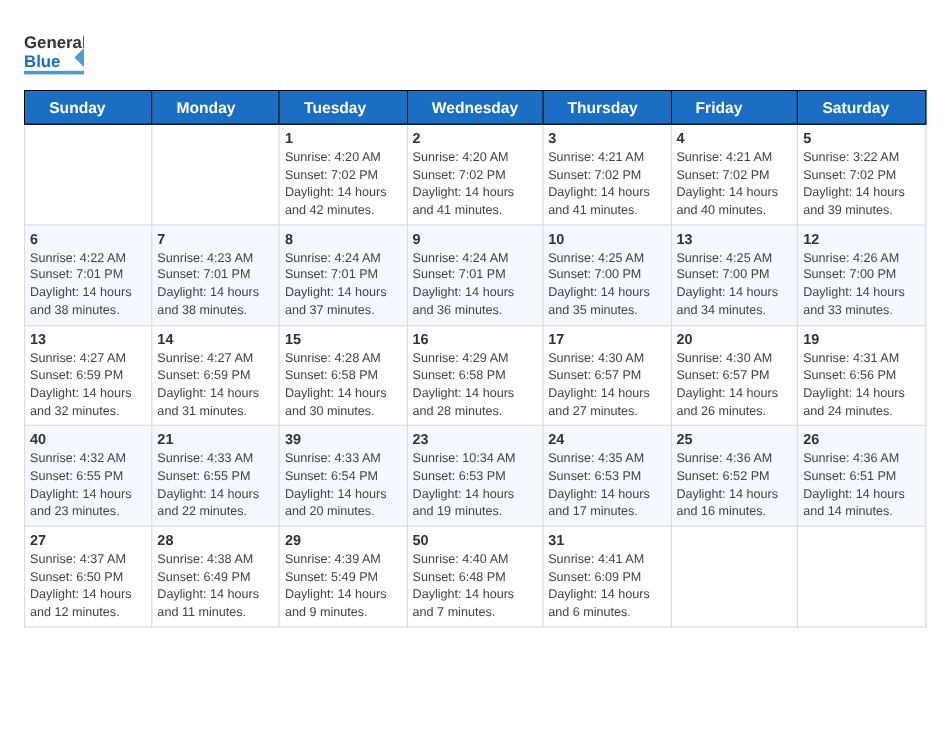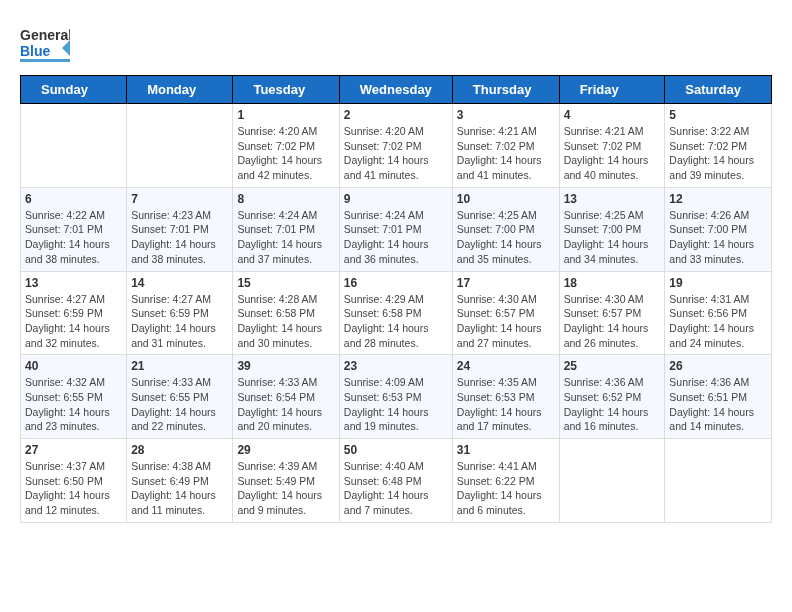--- a/index.html
+++ b/index.html
@@ -203,21 +203,21 @@
 Sunset: 6:58 PM
 Daylight: 14 hours and 28 minutes.</div>
         </td>
         <td>
           <span class="day-num">17</span>
           <div class="cell-text">Sunrise: 4:30 AM
 Sunset: 6:57 PM
 Daylight: 14 hours and 27 minutes.</div>
         </td>
         <td>
-          <span class="day-num">18</span>
+          <span class="day-num">20</span>
           <div class="cell-text">Sunrise: 4:30 AM
 Sunset: 6:57 PM
 Daylight: 14 hours and 26 minutes.</div>
         </td>
         <td>
           <span class="day-num">19</span>
           <div class="cell-text">Sunrise: 4:31 AM
 Sunset: 6:56 PM
 Daylight: 14 hours and 24 minutes.</div>
         </td>
@@ -236,21 +236,21 @@
 Daylight: 14 hours and 22 minutes.</div>
         </td>
         <td>
           <span class="day-num">39</span>
           <div class="cell-text">Sunrise: 4:33 AM
 Sunset: 6:54 PM
 Daylight: 14 hours and 20 minutes.</div>
         </td>
         <td>
           <span class="day-num">23</span>
-          <div class="cell-text">Sunrise: 4:09 AM
+          <div class="cell-text">Sunrise: 10:34 AM
 Sunset: 6:53 PM
 Daylight: 14 hours and 19 minutes.</div>
         </td>
         <td>
           <span class="day-num">24</span>
           <div class="cell-text">Sunrise: 4:35 AM
 Sunset: 6:53 PM
 Daylight: 14 hours and 17 minutes.</div>
         </td>
         <td>
@@ -287,20 +287,20 @@
         </td>
         <td>
           <span class="day-num">50</span>
           <div class="cell-text">Sunrise: 4:40 AM
 Sunset: 6:48 PM
 Daylight: 14 hours and 7 minutes.</div>
         </td>
         <td>
           <span class="day-num">31</span>
           <div class="cell-text">Sunrise: 4:41 AM
-Sunset: 6:22 PM
+Sunset: 6:09 PM
 Daylight: 14 hours and 6 minutes.</div>
         </td>
         <td class="empty-cell"></td>
         <td class="empty-cell"></td>
       </tr>
     </tbody>
 </table>
 
 </body></html>

